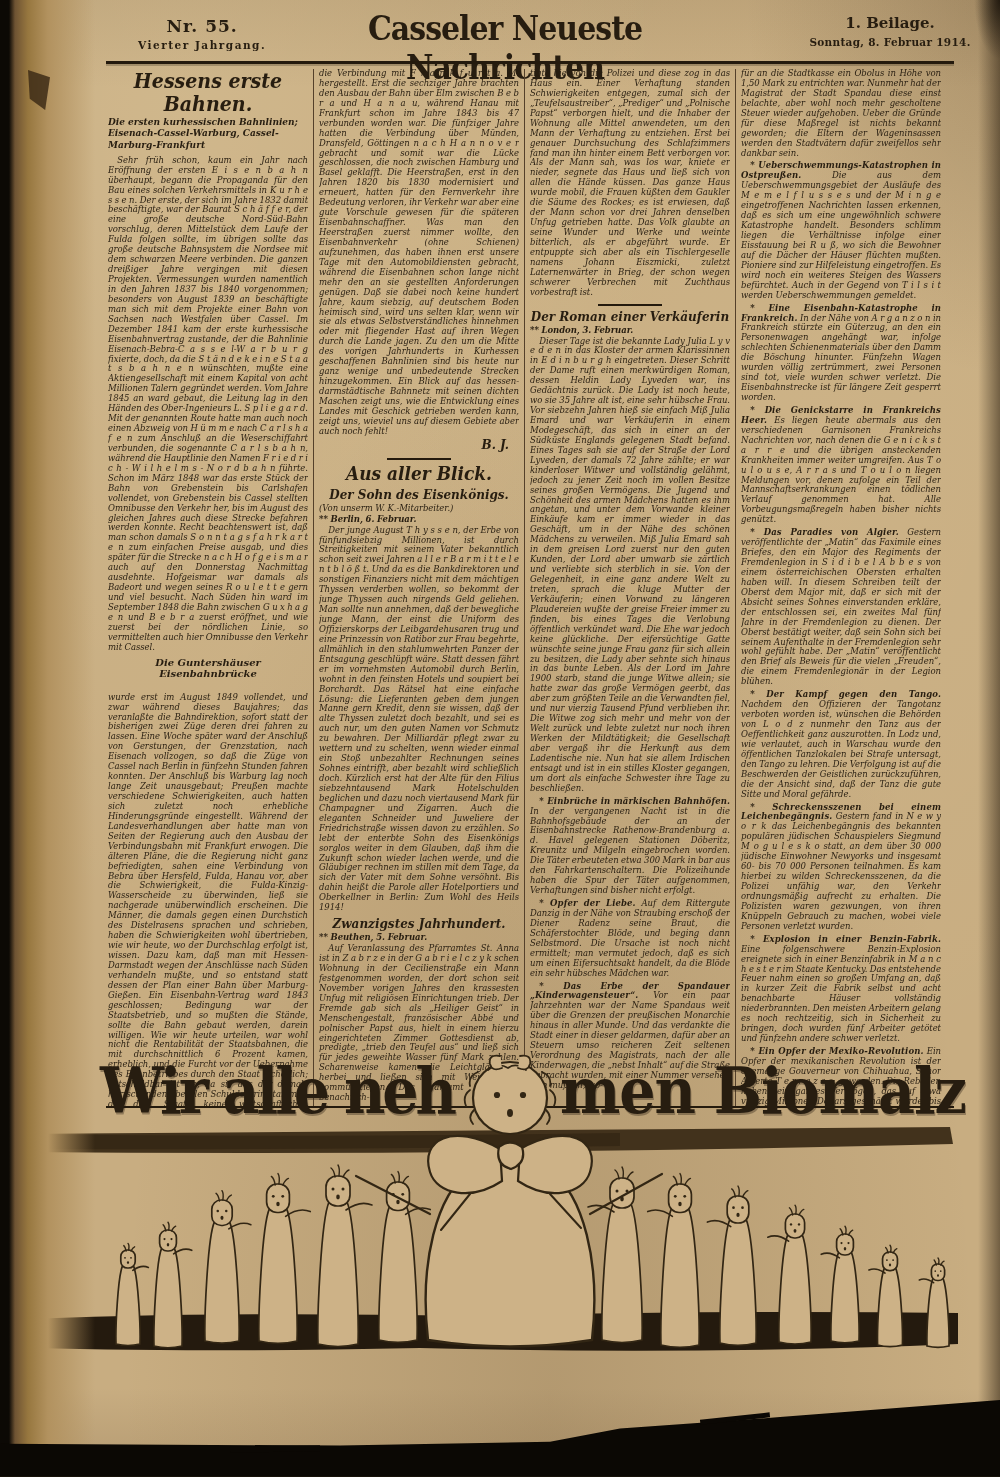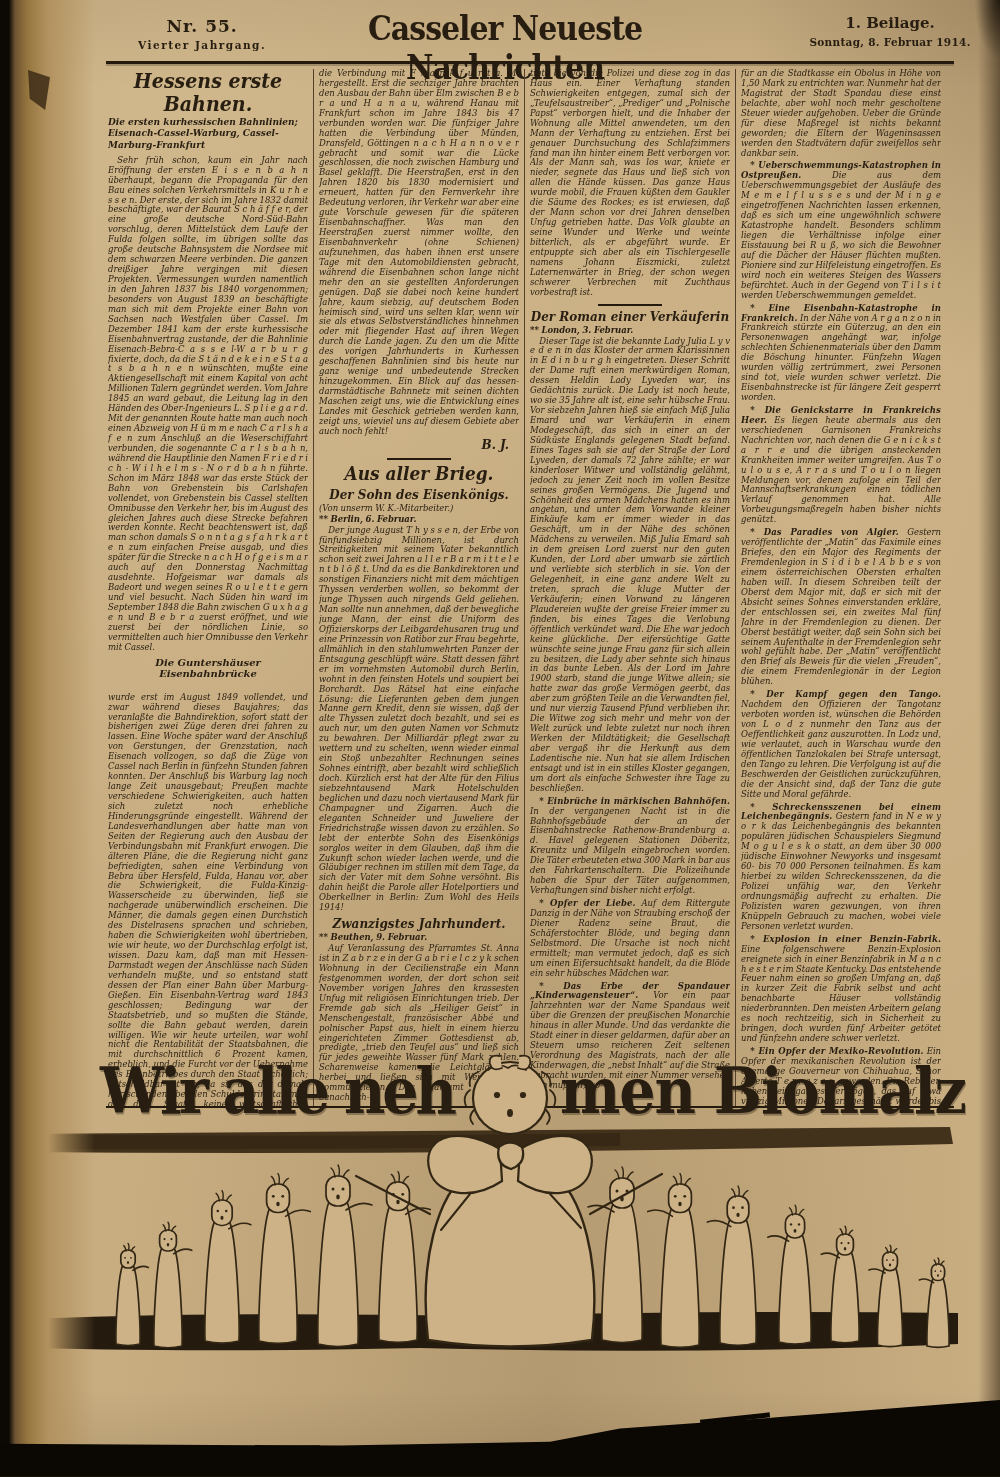--- a/index.html
+++ b/index.html
@@ -94,27 +94,27 @@
       <p class="noind">wurde erst im August 1849 vollendet, und zwar während dieses Baujahres; das veranlaßte die Bahndirektion, sofort statt der bisherigen zwei Züge deren drei fahren zu lassen. Eine Woche später ward der Anschluß von Gerstungen, der Grenzstation, nach Eisenach vollzogen, so daß die Züge von Cassel nach Berlin in fünfzehn Stunden fahren konnten. Der Anschluß bis Warburg lag noch lange Zeit unausgebaut; Preußen machte verschiedene Schwierigkeiten, auch hatten sich zuletzt noch erhebliche Hinderungsgründe eingestellt. Während der Landesverhandlungen aber hatte man von Seiten der Regierung auch den Ausbau der Verbindungsbahn mit Frankfurt erwogen. Die älteren Pläne, die die Regierung nicht ganz befriedigten, sahen eine Verbindung von Bebra über Hersfeld, Fulda, Hanau vor, aber die Schwierigkeit, die Fulda-Kinzig-Wasserscheide zu überwinden, ließ sie nachgerade unüberwindlich erscheinen. Die Männer, die damals gegen einen Durchstich des Distelrasens sprachen und schrieben, haben die Schwierigkeiten wohl übertrieben, wie wir heute, wo der Durchschlag erfolgt ist, wissen. Dazu kam, daß man mit Hessen-Darmstadt wegen der Anschlüsse nach Süden verhandeln mußte, und so entstand statt dessen der Plan einer Bahn über Marburg-Gießen. Ein Eisenbahn-Vertrag ward 1843 geschlossen; Bedingung war der Staatsbetrieb, und so mußten die Stände, sollte die Bahn gebaut werden, darein willigen. Wie wir heute urteilen, war wohl nicht die Rentabilität der Staatsbahnen, die mit durchschnittlich 6 Prozent kamen, erheblich, und die Furcht vor der Uebernahme des Bahnbetriebes durch den Staat lächerlich; entschuldbar ist sie, da sie aus der damals herrschenden liberalen Schuldoktrin stammte, die dem Staate keine wirtschaftlichen Funktionen zubilligte. Der Bau der</p>
 
     </div>
 
     <div class="vrule"></div>
 
     <div class="col">
       <p class="noind">die Verbindung mit F r a n k f u r t  a. M. hergestellt. Erst die sechziger Jahre brachten den Ausbau der Bahn über Elm zwischen B e b r a und H a n a u, während Hanau mit Frankfurt schon im Jahre 1843 bis 47 verbunden worden war. Die fünfziger Jahre hatten die Verbindung über Münden, Dransfeld, Göttingen n a c h  H a n n o v e r gebracht und somit war die Lücke geschlossen, die noch zwischen Hamburg und Basel geklafft. Die Heerstraßen, erst in den Jahren 1820 bis 1830 modernisiert und erneuert, hatten für den Fernverkehr ihre Bedeutung verloren, ihr Verkehr war aber eine gute Vorschule gewesen für die späteren Eisenbahnschaffner. Was man den Heerstraßen zuerst nimmer wollte, den Eisenbahnverkehr (ohne Schienen) aufzunehmen, das haben ihnen erst unsere Tage mit den Automobildiensten gebracht, während die Eisenbahnen schon lange nicht mehr den an sie gestellten Anforderungen genügen. Daß sie dabei noch keine hundert Jahre, kaum siebzig, auf deutschem Boden heimisch sind, wird uns selten klar, wenn wir sie als etwas Selbstverständliches hinnehmen oder mit fliegender Hast auf ihren Wegen durch die Lande jagen. Zu den um die Mitte des vorigen Jahrhunderts in Kurhessen geschaffenen Bahnlinien sind bis heute nur ganz wenige und unbedeutende Strecken hinzugekommen. Ein Blick auf das hessen-darmstädtische Bahnnetz mit seinen dichten Maschen zeigt uns, wie die Entwicklung eines Landes mit Geschick getrieben werden kann, zeigt uns, wieviel uns auf diesem Gebiete aber auch noch fehlt!</p>
       <div class="sig">B. J.</div>
       <div class="sep"></div>
-      <div class="section-h">Aus aller Brieg.</div>
+      <div class="section-h">Aus aller Blick.</div>
       <div class="story-h">Der Sohn des Eisenkönigs.</div>
       <p class="byline">(Von unserm W. K.-Mitarbeiter.)</p>
       <p class="dateline">** Berlin, 6. Februar.</p>
       <p>Der junge August T h y s s e n, der Erbe von fünfundsiebzig Millionen, ist durch Streitigkeiten mit seinem Vater bekanntlich schon seit zwei Jahren a l l e r  B a r m i t t e l  e n t b l ö ß t. Und da es die Bankdirektoren und sonstigen Finanziers nicht mit dem mächtigen Thyssen verderben wollen, so bekommt der junge Thyssen auch nirgends Geld geliehen. Man sollte nun annehmen, daß der bewegliche junge Mann, der einst die Uniform des Offizierskorps der Leibgardehusaren trug und eine Prinzessin von Ratibor zur Frau begehrte, allmählich in den stahlumwehrten Panzer der Entsagung geschlüpft wäre. Statt dessen fährt er im vornehmsten Automobil durch Berlin, wohnt in den feinsten Hotels und soupiert bei Borchardt. Das Rätsel hat eine einfache Lösung: die Lieferanten geben dem jungen Manne gern Kredit, denn sie wissen, daß der alte Thyssen zuletzt doch bezahlt, und sei es auch nur, um den guten Namen vor Schmutz zu bewahren. Der Milliardär pflegt zwar zu wettern und zu schelten, wenn wieder einmal ein Stoß unbezahlter Rechnungen seines Sohnes eintrifft, aber bezahlt wird schließlich doch. Kürzlich erst hat der Alte für den Filius siebzehntausend Mark Hotelschulden beglichen und dazu noch viertausend Mark für Champagner und Zigarren. Auch die eleganten Schneider und Juweliere der Friedrichstraße wissen davon zu erzählen. So lebt der enterbte Sohn des Eisenkönigs sorglos weiter in dem Glauben, daß ihm die Zukunft schon wieder lachen werde, und die Gläubiger rechnen im stillen mit dem Tage, da sich der Vater mit dem Sohne versöhnt. Bis dahin heißt die Parole aller Hotelportiers und Oberkellner in Berlin: Zum Wohl des Heils 1914!</p>
       <div class="story-h">Zwanzigstes Jahrhundert.</div>
-      <p class="dateline">** Beuthen, 9. Februar.</p>
+      <p class="dateline">** Beuthen, 5. Februar.</p>
       <p>Auf Veranlassung des Pfarramtes St. Anna ist in Z a b r z e in der G a b r i e l c z y k schen Wohnung in der Cecilienstraße ein Mann festgenommen worden, der dort schon seit November vorigen Jahres den krassesten Unfug mit religiösen Einrichtungen trieb. Der Fremde gab sich als „Heiliger Geist“ in Menschengestalt, französischer Abbé und polnischer Papst aus, hielt in einem hierzu eingerichteten Zimmer Gottesdienst ab, predigte, „trieb den Teufel aus“ und ließ sich für jedes geweihte Wasser fünf Mark zahlen. Scharenweise kamen die Leichtgläubigen herbei und ließen sich mit Weintrauben kommunizieren. Das Pfarramt St. Anna benachrich-</p>
     </div>
 
     <div class="vrule"></div>
 
     <div class="col">
       <p class="noind">tigte hiervon die Polizei und diese zog in das Haus ein. Einer Verhaftung standen Schwierigkeiten entgegen, zumal sich der „Teufelsaustreiber“, „Prediger“ und „Polnische Papst“ verborgen hielt, und die Inhaber der Wohnung alle Mittel anwendeten, um den Mann der Verhaftung zu entziehen. Erst bei genauer Durchsuchung des Schlafzimmers fand man ihn hinter einem Bett verborgen vor. Als der Mann sah, was los war, kniete er nieder, segnete das Haus und ließ sich von allen die Hände küssen. Das ganze Haus wurde mobil, die Frauen küßten dem Gaukler die Säume des Rockes; es ist erwiesen, daß der Mann schon vor drei Jahren denselben Unfug getrieben hatte. Das Volk glaubte an seine Wunder und Werke und weinte bitterlich, als er abgeführt wurde. Er entpuppte sich aber als ein Tischlergeselle namens Johann Eiszmicki, zuletzt Laternenwärter in Brieg, der schon wegen schwerer Verbrechen mit Zuchthaus vorbestraft ist.</p>
       <div class="sep"></div>
       <div class="story-h">Der Roman einer Verkäuferin</div>
       <p class="dateline">** London, 3. Februar.</p>

